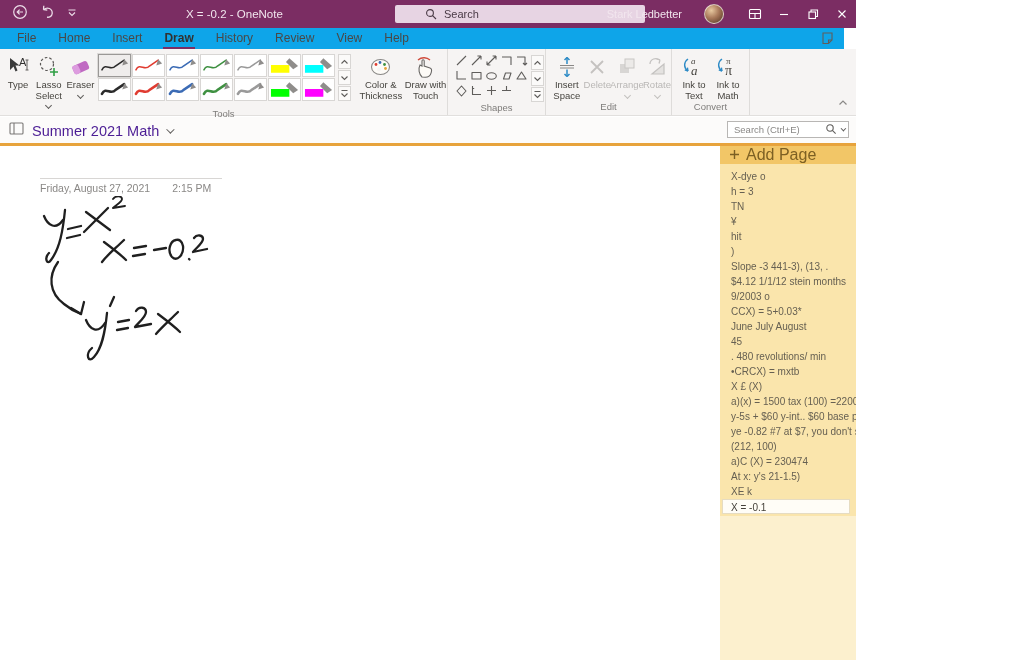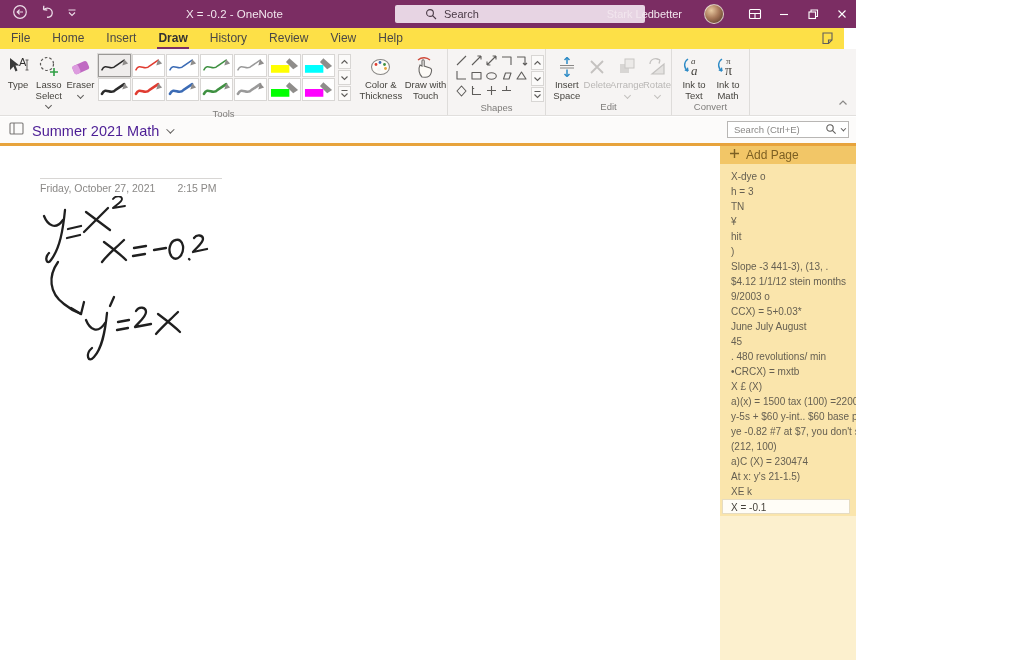--- a/index.html
+++ b/index.html
@@ -12,21 +12,21 @@
   .tb-title { position:absolute; left:186px; top:0; height:28px; display:flex; align-items:center; font-size:11.5px; color:#f2e6ee; }
   .tb-search { position:absolute; left:395px; top:5px; width:250px; height:18px; background:#E7D4E3; border-radius:2px; display:flex; align-items:center; font-size:11px; color:#4a3a46; }
   .tb-search .mag { margin:0 7px 0 30px; display:flex; }
   .tb-right { position:absolute; right:0; top:0; height:28px; display:flex; align-items:center; }
   .tb-user { font-size:11px; color:#f2e6ee; margin-right:22px; }
   .avatar { width:20px; height:20px; border-radius:50%; border:1px solid rgba(255,255,255,.65);
             background:radial-gradient(circle at 35% 30%, #e8c9a0 0%, #a8795a 45%, #4a2f1e 100%); margin-right:16px; }
   .tb-btn { width:29px; height:28px; display:flex; align-items:center; justify-content:center; }
 
   
-  .menubar { position:absolute; top:28px; left:0; right:12px; height:21px; background:#fde047; display:flex; align-items:flex-end; padding-left:10px; }
+  .menubar { position:absolute; top:28px; left:0; right:12px; height:21px; background:#0ea5e9; display:flex; align-items:flex-end; padding-left:16px; }
   .menu-item { font-size:12px; color:#4a4846; margin-right:20px; padding:0 1px 4px; }
   .menu-item.active { color:#323130; font-weight:700; padding-bottom:2px; border-bottom:2.5px solid #7B2D63; }
   .feed-btn { position:absolute; right:8px; top:2px; }
 
   
   .ribbon { position:absolute; top:49px; left:0; right:0; height:67px; background:#f6f4f3; border-bottom:1px solid #e1dfdd; display:flex; }
   .rgroup { position:relative; height:100%; border-right:1px solid #dedcda; display:flex; flex-direction:column; }
   .rg-content { flex:1; display:flex; align-items:flex-start; padding-top:3px; }
   .rg-label { text-align:center; font-size:9.5px; color:#7e7c7a; padding-bottom:3px; }
   .big-btn { display:flex; flex-direction:column; align-items:center; text-align:center; font-size:9.5px; color:#46443f; line-height:1.12; padding-top:1px; }
@@ -59,21 +59,21 @@
 
   
   .canvas { position:absolute; top:146px; left:0; width:888px; bottom:0; background:#fff; }
   .expand-btn { position:absolute; top:7px; right:11px; }
   .page-header { position:absolute; left:40px; top:32px; width:182px; border-top:1px solid #d8d6d4; padding-top:3px; display:flex; font-size:10.5px; color:#8a8886; }
   .page-time { margin-left:22px; }
   .ink { position:absolute; left:36px; top:50px; }
 
   
   .sidebar { position:absolute; top:146px; right:0; width:136px; bottom:0; background:#FCF0CE; }
-  .addpage { height:18px; background:#F2C667; display:flex; align-items:center; gap:6px; padding-left:9px; color:#7d6023; font-size:12px; }
+  .addpage { height:18px; background:#F2C667; display:flex; align-items:center; gap:6px; padding-left:9px; color:#7d6023; font-size:16px; }
   .page-list { background:#FAE5AC; padding:5px 0 2px; }
   .page-item { height:15px; line-height:15px; padding-left:11px; font-size:10px; color:#666052; white-space:nowrap; overflow:hidden; }
   .page-item.selected { background:#fffdf7; border:1px solid #e6dcc2; margin:0 6px 0 2px; padding-left:8px; color:#45413a; }
 </style>
 </head>
 <body>
 
 <div class="app">
 
   <div class="titlebar">
@@ -503,21 +503,21 @@
       <span class="nb-caret" style="width:4px;height:4px;margin-left:3px;"></span>
     </div>
   </div>
   <div class="goldline"></div>
 
   <div class="canvas">
     <span class="expand-btn"><svg width="16" height="16" viewBox="0 0 16 16">
           <path d="M4,12 L12,4 M12,4 H8.5 M12,4 V7.5 M4,12 H7.5 M4,12 V8.5" fill="none" stroke="#8f8d8b" stroke-width="1.2"></path>
         </svg></span>
     <div class="page-header">
-      <span class="page-date">Friday, October 27, 2021</span>
+      <span class="page-date">Friday, August 27, 2021</span>
       <span class="page-time">2:15 PM</span>
     </div>
     <svg class="ink" width="180" height="175" viewBox="0 0 180 175" fill="none" stroke="#1f1f1f" stroke-width="2.3" stroke-linecap="round" stroke-linejoin="round">
 
       <path d="M8,20 C12,30 20,34 27,24"></path>
       <path d="M29,14 C27,34 24,52 15,64 C11,70 8,62 13,57"></path>
       <path d="M32,33 L45,30 M31,42 L44,39"></path>
       <path d="M50,16 C58,22 66,28 74,34 M72,12 C64,20 56,28 48,36"></path>
       <path d="M77,3 C80,-1 86,0 86,3 C86,6 80,9 77,12 L89,10" stroke-width="1.9"></path>
 

